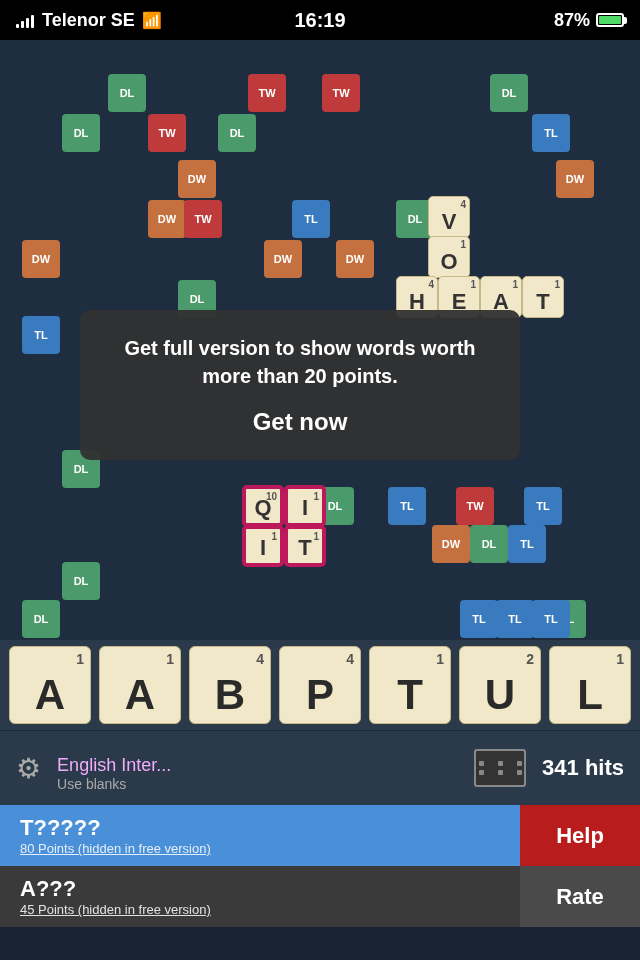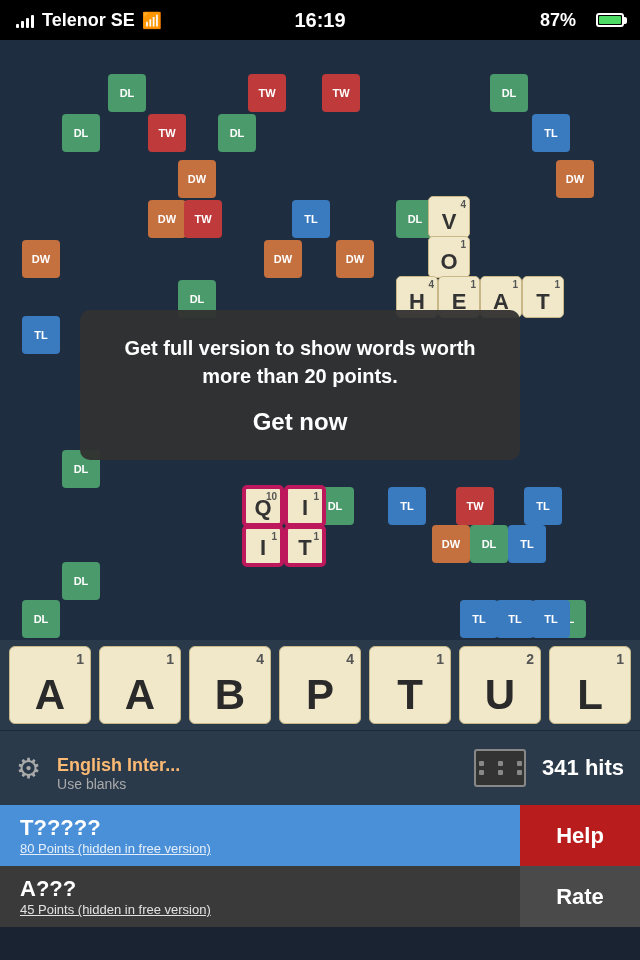--- a/index.html
+++ b/index.html
@@ -22,21 +22,21 @@
       justify-content: space-between;
       padding: 0 16px;
       color: #fff;
       font-size: 18px;
       font-weight: 600;
       position: relative;
       z-index: 10;
     }
     .status-left { display: flex; align-items: center; gap: 8px; }
     .status-center { position: absolute; left: 50%; transform: translateX(-50%); font-size: 20px; font-weight: 700; }
-    .status-right { display: flex; align-items: center; gap: 20px; }
+    .status-right { display: flex; align-items: center; gap: 6px; }
     .signal-bars { display: flex; align-items: flex-end; gap: 2px; height: 16px; }
     .bar { background: #fff; width: 3px; border-radius: 1px; }
     .battery-box {
       border: 2px solid #fff;
       border-radius: 3px;
       width: 28px; height: 14px;
       position: relative;
       display: flex; align-items: center;
     }
     .battery-fill { background: #4cd964; height: 8px; width: 22px; margin: 1px; border-radius: 1px; }
@@ -181,23 +181,23 @@
       gap: 16px;
     }
     .settings-icon {
       font-size: 28px;
       color: #aaa;
     }
     .control-info {
       flex: 1;
     }
     .control-title {
-      color: #fdba74;
+      color: #f0abfc;
       font-size: 18px;
-      font-weight: 700;
+      font-weight: 400;
       margin-top: 10px;
     }
     .control-subtitle {
       color: #aaa;
       font-size: 14px;
     }
     .film-icon {
       width: 52px;
       height: 38px;
       border: 2px solid #888;

